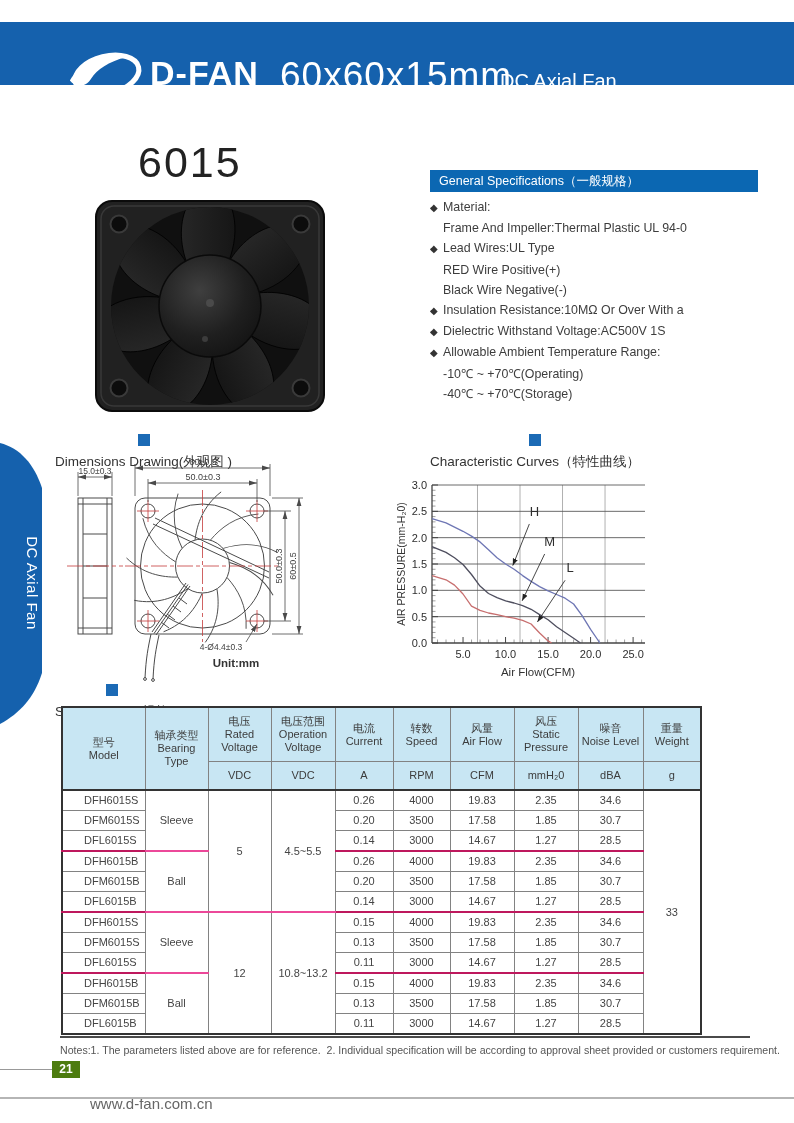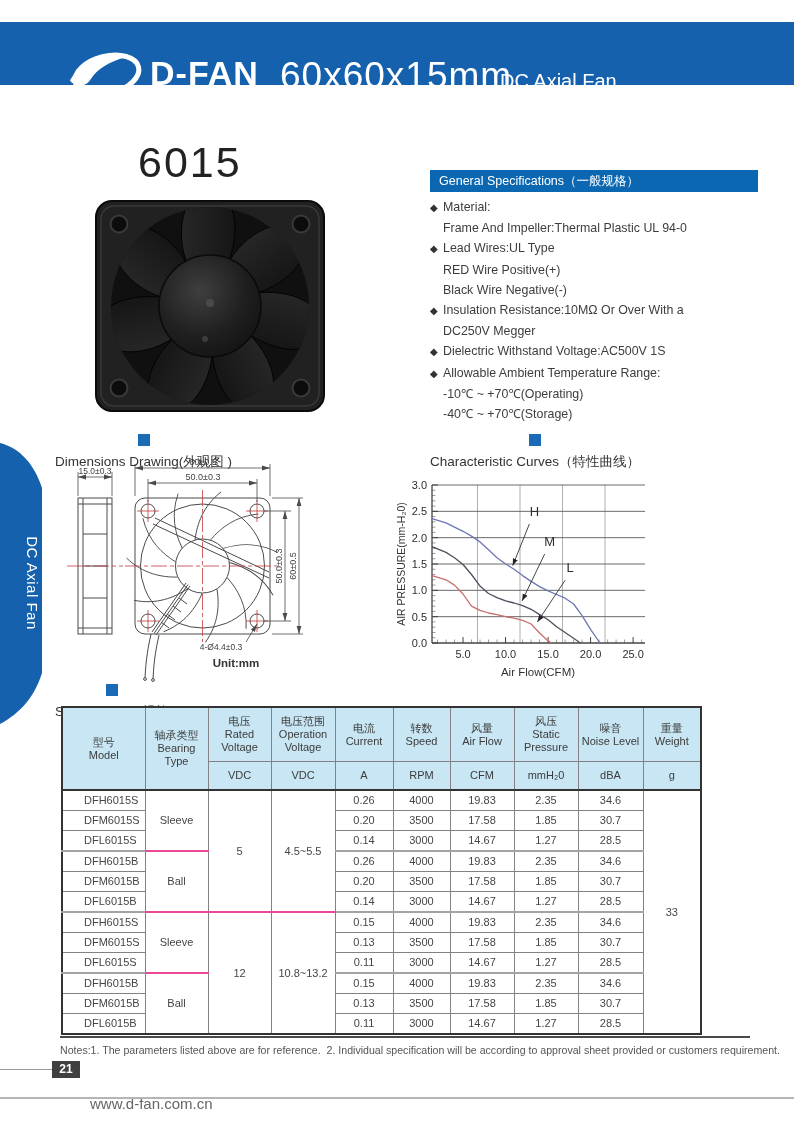--- a/index.html
+++ b/index.html
@@ -35,27 +35,27 @@
   .tbl-wrap{position:absolute;left:61px;top:706px;}
   table.spec{border-collapse:collapse;table-layout:fixed;width:639px;border:2px solid #333;}
   table.spec th,table.spec td{border:1px solid #828282;font-size:11px;color:#454545;
       text-align:center;padding:0;line-height:13px;overflow:hidden;}
   table.spec thead th{background:#c8e6f3;font-weight:400;color:#3c3c3c;}
   table.spec .r1 th{height:53px;}
   table.spec .r2 th{height:27px;border-bottom:2px solid #333;}
   table.spec th.span2{border-bottom:2px solid #333;}
   table.spec tbody td{height:19px;background:#fff;}
   table.spec td.model{text-align:left;padding-left:21px;}
-  table.spec tr.gend td{border-bottom:2px solid #a3a3a3;}
+  table.spec tr.gend td{border-bottom:2px solid #be185d;}
   table.spec td.bend{border-bottom:2px solid #ec4899;}
   
   .rule1{position:absolute;left:60px;top:1036px;width:690px;height:2px;background:#4a4a4a;}
   .notes{position:absolute;left:60px;top:1044px;font-size:10.6px;color:#555;white-space:pre;}
   .badge-line{position:absolute;left:0;top:1069px;width:52px;height:1px;background:#999;}
-  .page-badge{position:absolute;left:52px;top:1061px;width:28px;height:17px;background:#404040;
+  .page-badge{position:absolute;left:52px;top:1061px;width:28px;height:17px;background:#4d7c0f;
       color:#fff;font-size:12px;font-weight:bold;text-align:center;line-height:17px;}
   .website{position:absolute;left:90px;top:1063px;font-size:15px;color:#666;margin-top:32px;}
   .rule2{position:absolute;left:0;top:1097px;width:794px;height:2px;background:#b5b5b5;}
   text{font-family:"Liberation Sans", sans-serif;}
 </style>
 </head>
 <body>
 
 <div class="page">
 
@@ -139,24 +139,20 @@
         <span class="sp"></span>
         <span>RED Wire Positive(+)</span>
       </div>
       <div class="line">
         <span class="sp"></span>
         <span>Black Wire Negative(-)</span>
       </div>
       <div class="line">
         <span class="d">◆</span>
         <span>Insulation Resistance:10MΩ Or Over With a</span>
-      </div>
-      <div class="line">
-        <span class="sp"></span>
-        <span>DC250V Megger</span>
       </div>
       <div class="line">
         <span class="d">◆</span>
         <span>Dielectric Withstand Voltage:AC500V 1S</span>
       </div>
       <div class="line">
         <span class="d">◆</span>
         <span>Allowable Ambient Temperature Range:</span>
       </div>
       <div class="line">

